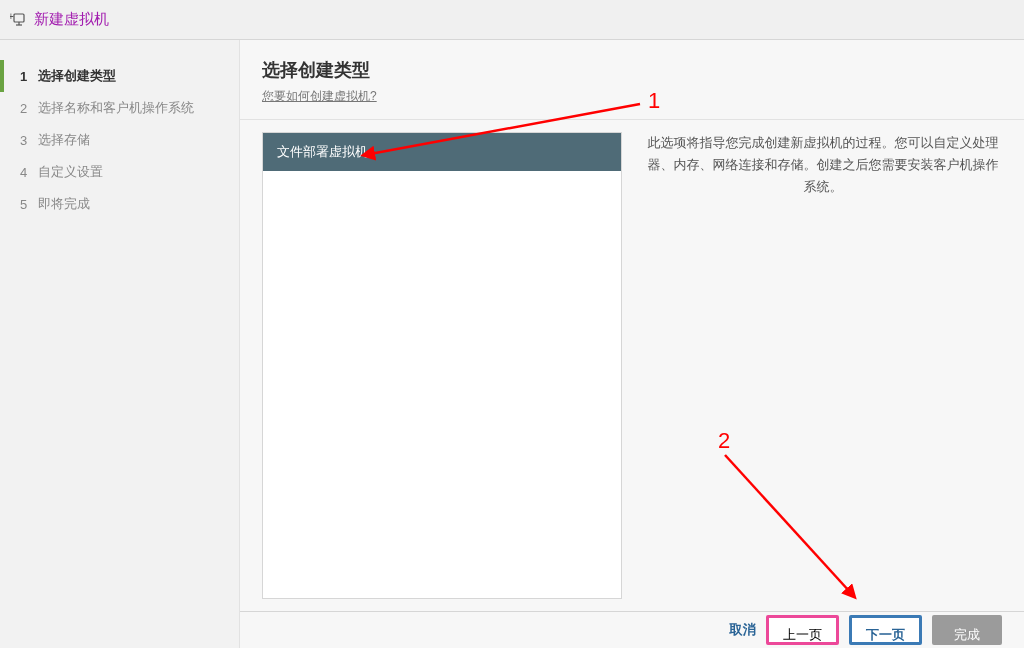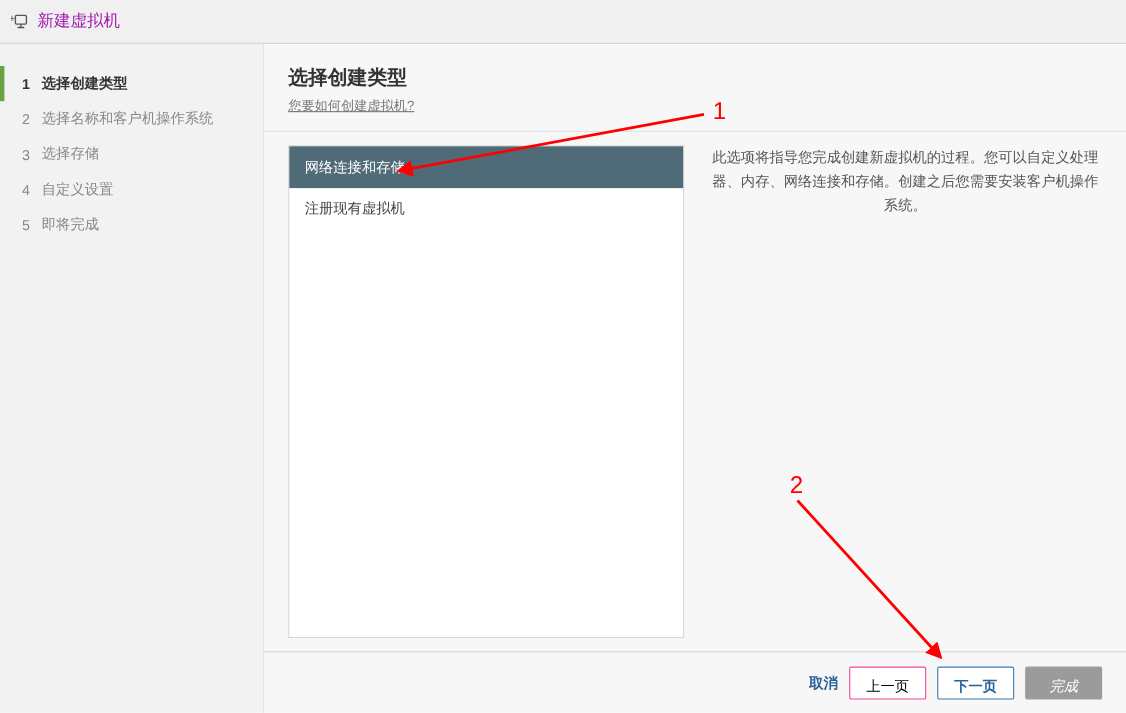--- a/index.html
+++ b/index.html
@@ -17,25 +17,25 @@
   .step .num { width: 18px; text-align: left; }
   .main { flex: 1; display: flex; flex-direction: column; padding: 18px 0 0 0; position: relative; }
   .main-header { padding: 0 22px 14px 22px; border-bottom: 1px solid #e2e2e2; }
   .main-header h1 { font-size: 18px; font-weight: 600; color: #333; margin-bottom: 6px; }
   .main-header .sub { font-size: 12px; color: #777; text-decoration: underline; }
   .main-body { flex: 1; display: flex; padding: 12px 22px; min-height: 0; }
   .options { width: 360px; border: 1px solid #d6d6d6; background: #fff; display: flex; flex-direction: column; }
   .option { padding: 10px 14px; font-size: 13px; color: #444; cursor: pointer; }
   .option.selected { background: #4f6b77; color: #fff; }
   .desc { flex: 1; padding: 0 0 0 22px; font-size: 13px; color: #555; line-height: 1.7; text-align: center; }
-  .footer { height: 56px; border-top: 1px solid #d6d6d6; background: #f7f7f7; display: flex; align-items: center; justify-content: flex-end; padding: 0 22px; gap: 10px; }
-  .btn { min-width: 70px; height: 30px; padding: 8px 14px; border: 1px solid #ec4899; background: #fff; font-size: 13px; cursor: pointer; border-radius: 2px; }
+  .footer { height: 37px; border-top: 1px solid #d6d6d6; background: #f7f7f7; display: flex; align-items: center; justify-content: flex-end; padding: 0 22px; gap: 10px; }
+  .btn { min-width: 70px; height: 30px; padding: 8px 14px; border: 3px solid #ec4899; background: #fff; font-size: 13px; cursor: pointer; border-radius: 2px; }
   .btn-link { border: none; background: none; color: #2a6496; font-weight: 600; cursor: pointer; }
   .btn-primary { border-color: #3b7ab5; color: #2a6496; font-weight: 700; }
-  .btn-disabled { background: #9b9b9b; border-color: #9b9b9b; color: #fff; cursor: default; font-style: italic; }
+  .btn-disabled { background: #9b9b9b; border-color: #9b9b9b; color: #fff; cursor: default; }
   .annotation { position: absolute; color: #ff0000; font-size: 22px; font-weight: 400; font-family: Arial; pointer-events: none; }
   .arrow-svg { position: absolute; pointer-events: none; }
 </style>
 </head>
 <body>
 
 <div class="dialog">
 
   <div class="titlebar">
     <span class="vm-icon">
@@ -74,22 +74,21 @@
       </div>
     </div>
 
     <div class="main">
       <div class="main-header">
         <h1>选择创建类型</h1>
         <div class="sub">您要如何创建虚拟机?</div>
       </div>
       <div class="main-body">
         <div class="options">
-          <div class="option selected">网络连接和存储</div>
-          <div class="option">注册现有虚拟机</div>
+          <div class="option selected">文件部署虚拟机</div>
         </div>
         <div class="desc">此选项将指导您完成创建新虚拟机的过程。您可以自定义处理器、内存、网络连接和存储。创建之后您需要安装客户机操作系统。</div>
       </div>
       <div class="footer">
         <button class="btn-link">取消</button>
         <button class="btn">上一页</button>
         <button class="btn btn-primary">下一页</button>
         <button class="btn btn-disabled">完成</button>
       </div>
 

